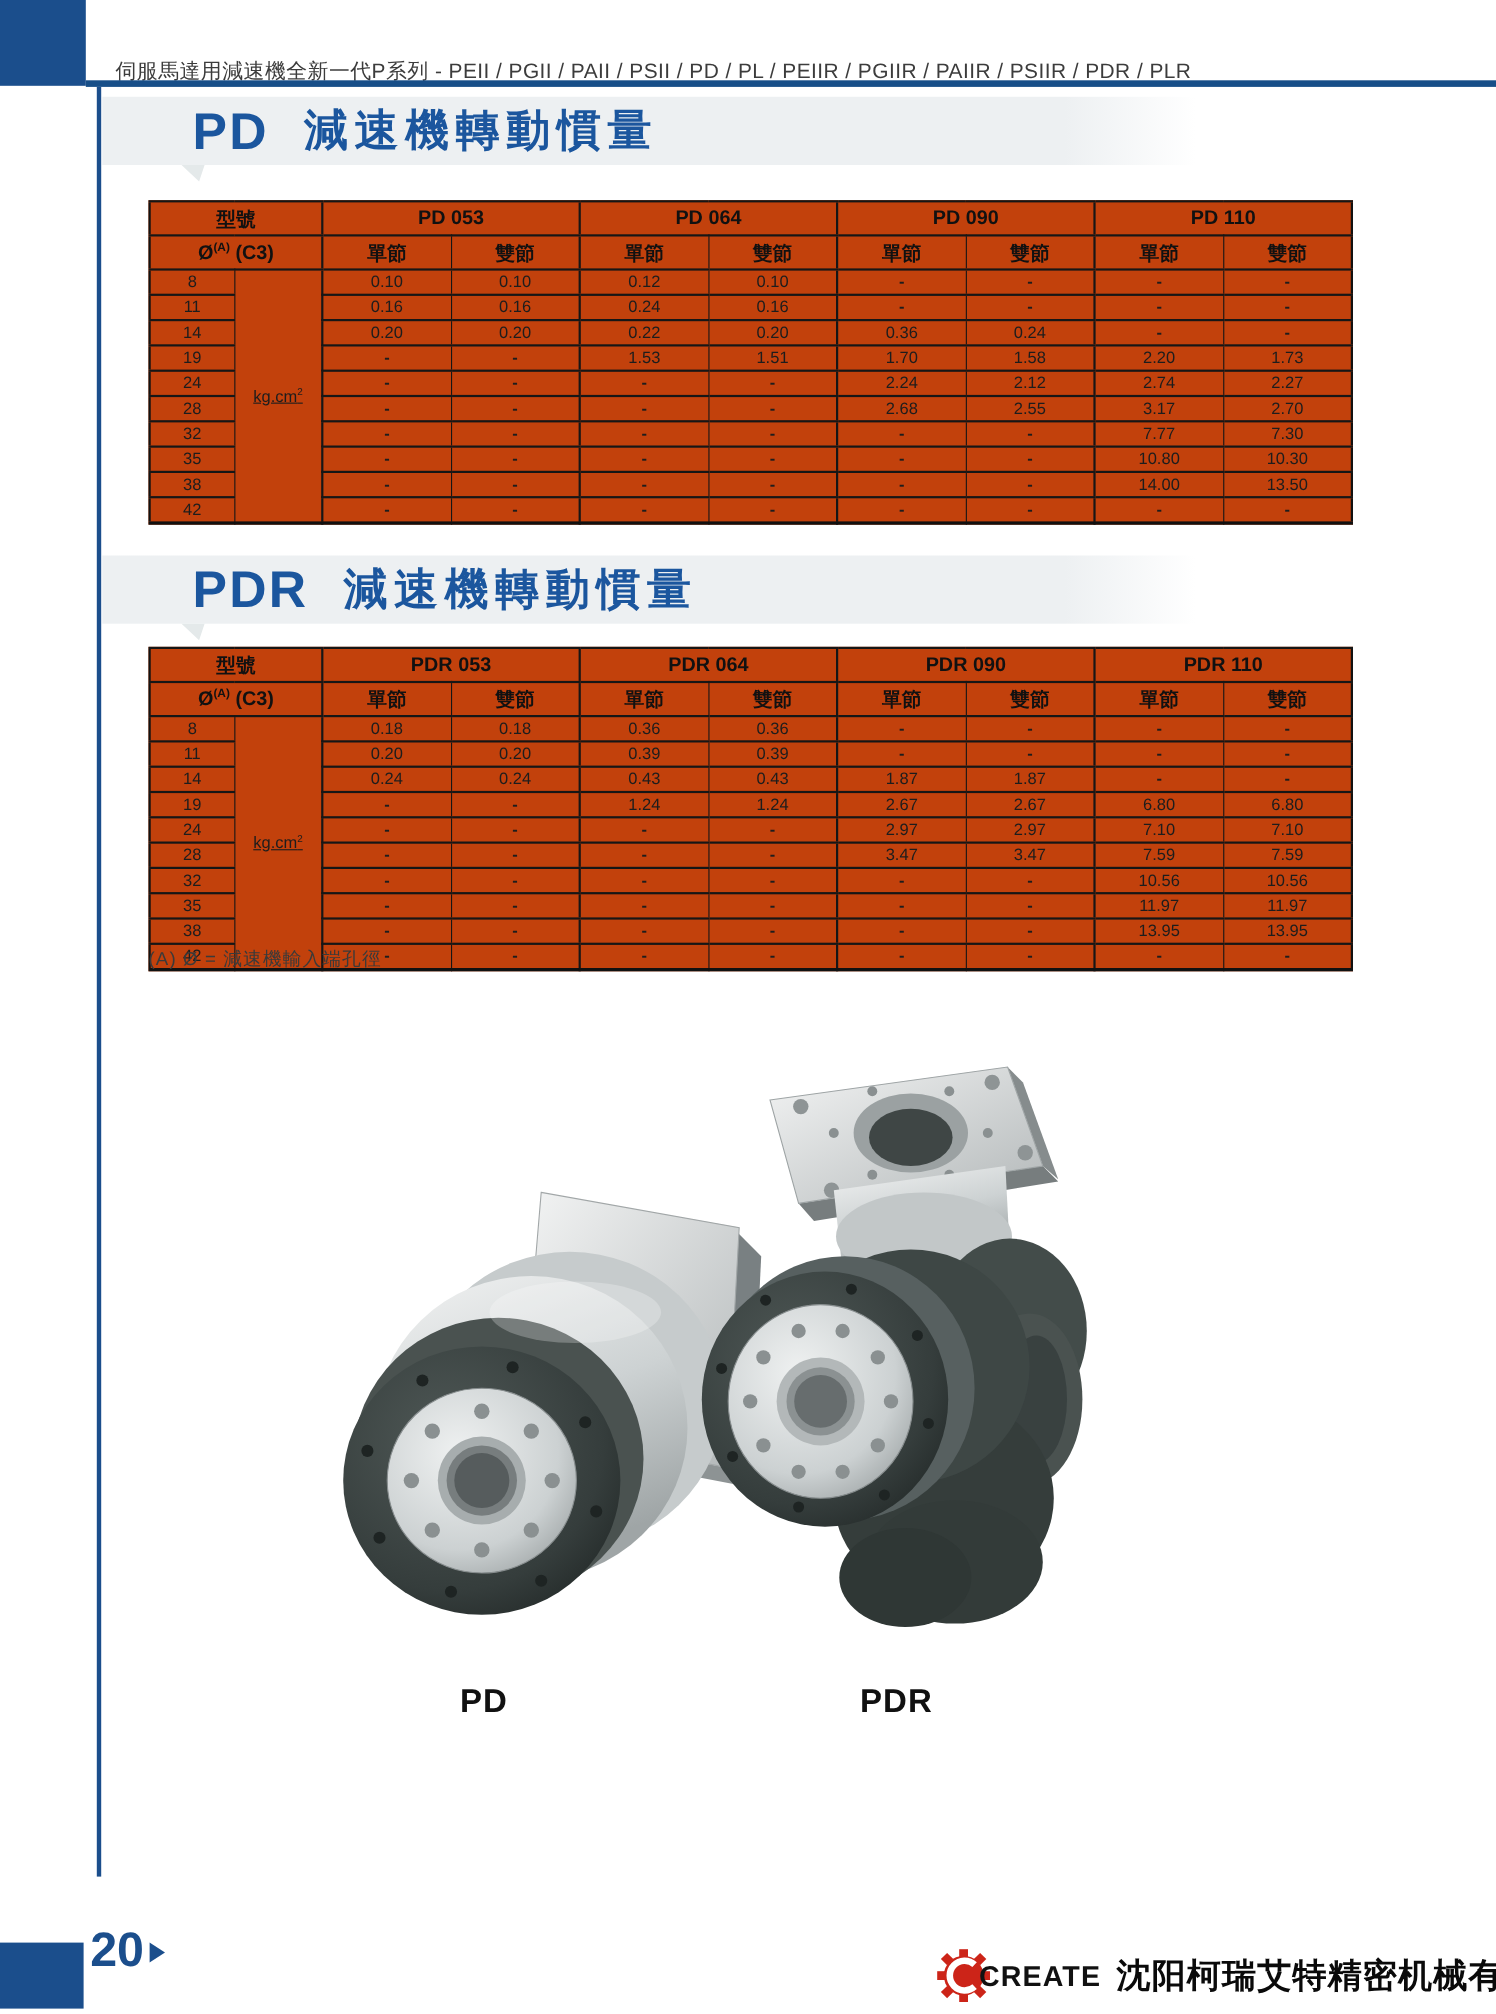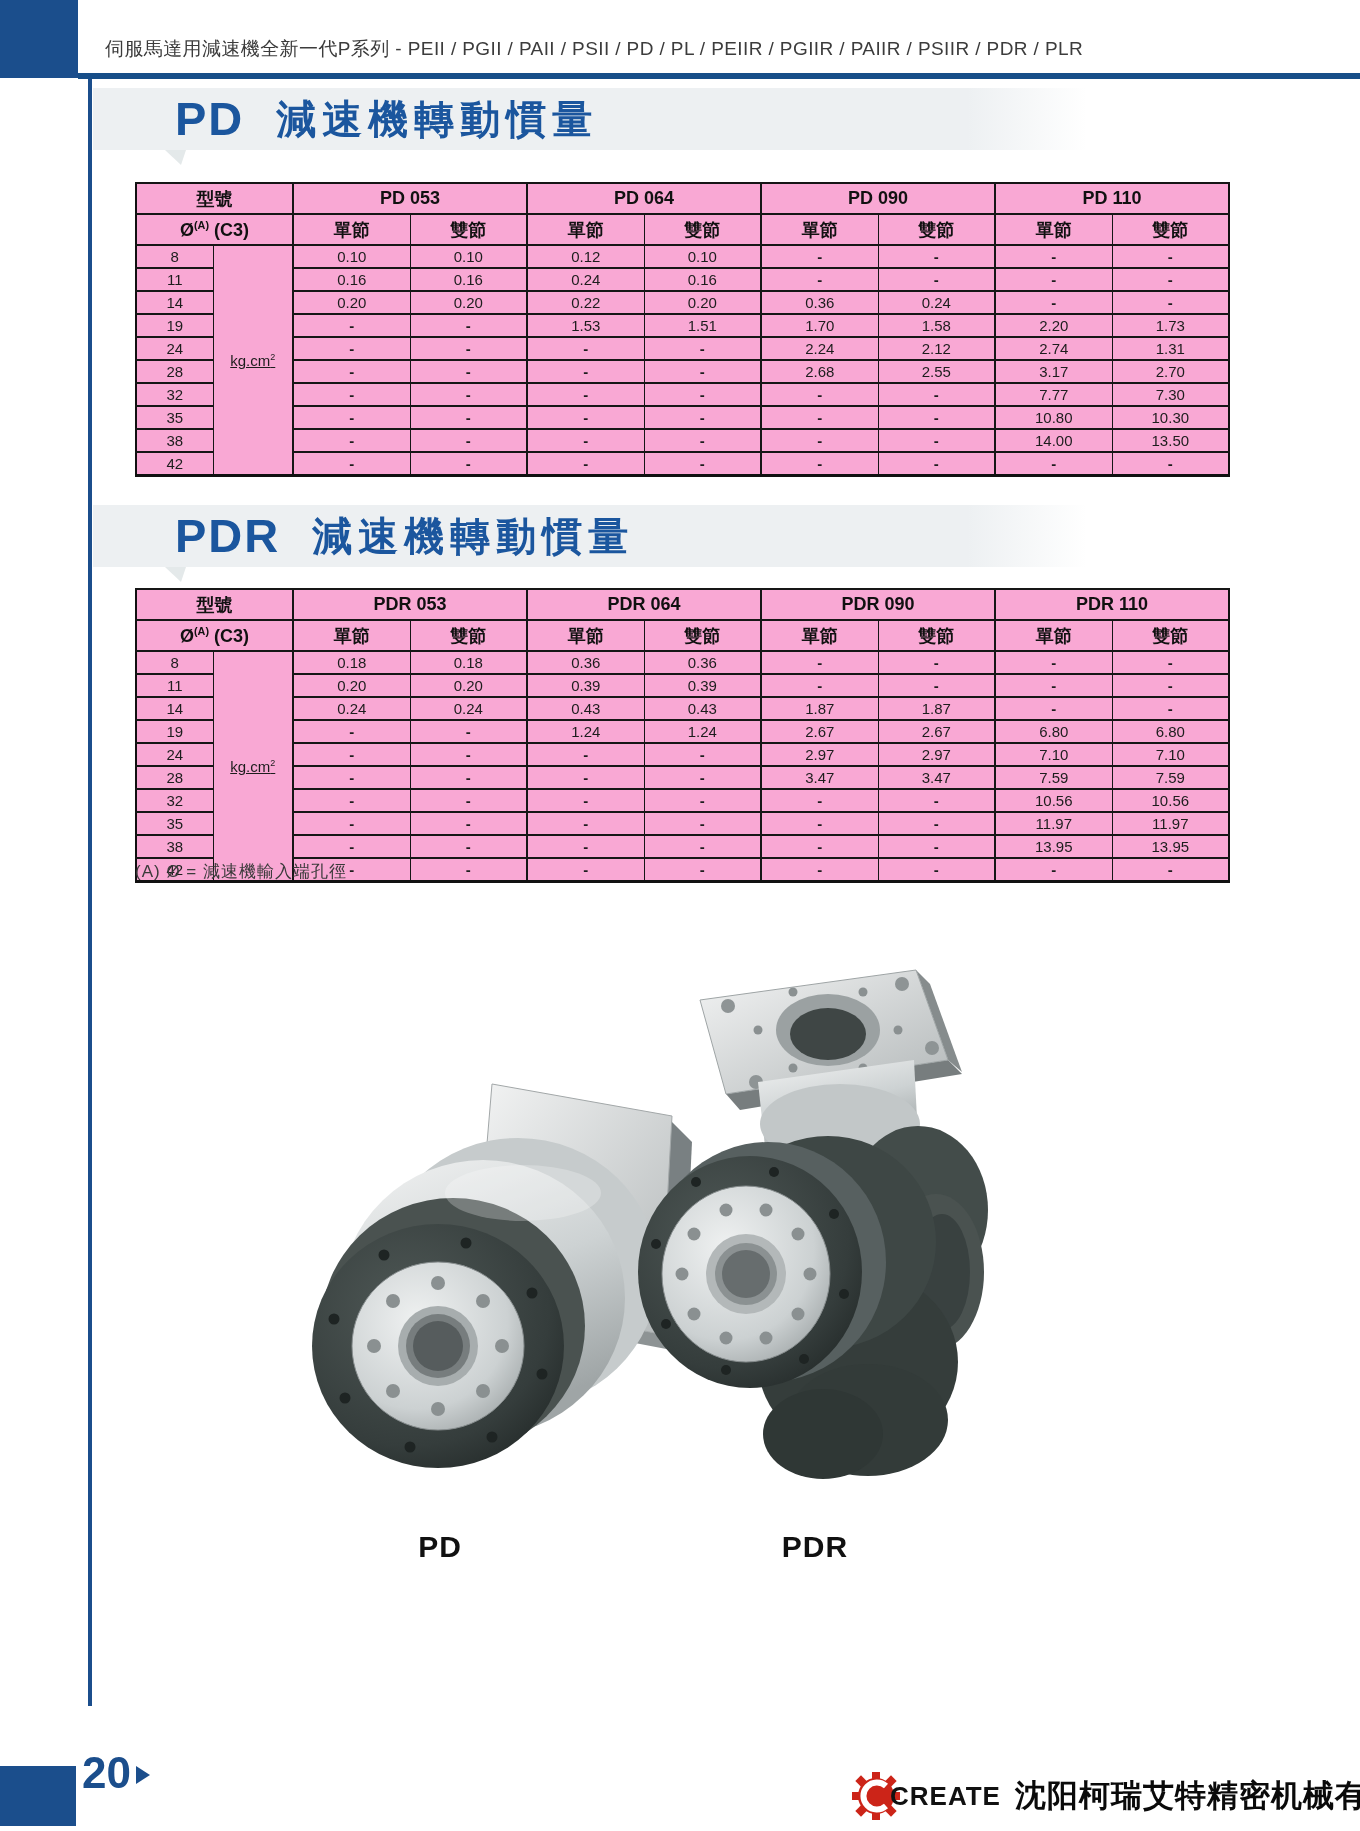--- a/index.html
+++ b/index.html
@@ -1,39 +1,39 @@
 <!DOCTYPE html>
 <html><head>
 <meta charset="utf-8">
 <style>
   html,body{margin:0;padding:0;background:#ffffff;}
   #page{position:relative;width:1360px;height:1831px;background:#ffffff;overflow:hidden;
         font-family:"Liberation Sans",sans-serif;color:#222;}
 
   
   .corner-square{position:absolute;left:0;top:0;width:78px;height:78px;background:#1b4e8c;}
-  .header-line{position:absolute;left:105px;top:36px;width:1200px;font-size:19px;color:#3c3c3c;
+  .header-line{position:absolute;left:105px;top:52px;width:1200px;font-size:19px;color:#3c3c3c;
                letter-spacing:.4px;white-space:nowrap;}
   .top-rule{position:absolute;left:78px;top:73px;width:1282px;height:6px;background:#174e88;}
   .left-rule{position:absolute;left:88px;top:79px;width:4px;height:1627px;background:#1b4e8c;}
 
   
   .band{position:absolute;left:93px;width:994px;height:62px;
         background:linear-gradient(90deg,#edf0f2 0%,#edf0f2 88%,rgba(237,240,242,0) 100%);}
   .band-tail{position:absolute;left:72px;top:62px;width:0;height:0;
              border-left:16px solid transparent;border-right:5px solid transparent;
              border-top:15px solid #e4e9ea;}
   .band-inner{position:absolute;left:82px;top:0;height:62px;display:flex;align-items:center;}
   .title-code{font-size:47px;font-weight:900;color:#1b569e;letter-spacing:2px;line-height:62px;}
   .title-text{font-size:40px;font-weight:800;color:#1b569e;letter-spacing:6px;margin-left:32px;
               line-height:62px;}
 
   
   .table-wrap{position:absolute;left:135px;width:1093px;}
-  table.data-table{border-collapse:collapse;table-layout:fixed;width:1093px;background:#f9a8d4;}
+  table.data-table{border-collapse:collapse;table-layout:fixed;width:1093px;background:#c2410c;}
   table.data-table th,table.data-table td{border:1px solid #161616;text-align:center;
       padding:0;overflow:hidden;white-space:nowrap;}
   table.data-table{border:2px solid #111;border-bottom-width:3px;}
   table.data-table thead th{height:29px;font-size:18px;font-weight:bold;color:#111;
       border-top-width:2px;border-bottom-width:2px;}
   table.data-table tbody td{height:21px;font-size:15px;color:#1d1d1d;
       border-top-width:2px;border-bottom-width:2px;}
   td.dash{font-weight:900;font-size:15px;}
   td.unit-cell{font-size:17px;color:#1d1d1d;text-decoration:underline;}
   .group-start{border-left-width:2px !important;}
@@ -157,21 +157,21 @@
           </tr>
           <tr>
             <td class="dia-cell">24</td>
             <td class="group-start dash">-</td>
             <td class="dash">-</td>
             <td class="group-start dash">-</td>
             <td class="dash">-</td>
             <td class="group-start ">2.24</td>
             <td>2.12</td>
             <td class="group-start ">2.74</td>
-            <td>1.31</td>
+            <td>2.27</td>
           </tr>
           <tr>
             <td class="dia-cell">28</td>
             <td class="group-start dash">-</td>
             <td class="dash">-</td>
             <td class="group-start dash">-</td>
             <td class="dash">-</td>
             <td class="group-start ">2.68</td>
             <td>2.55</td>
             <td class="group-start ">3.17</td>

